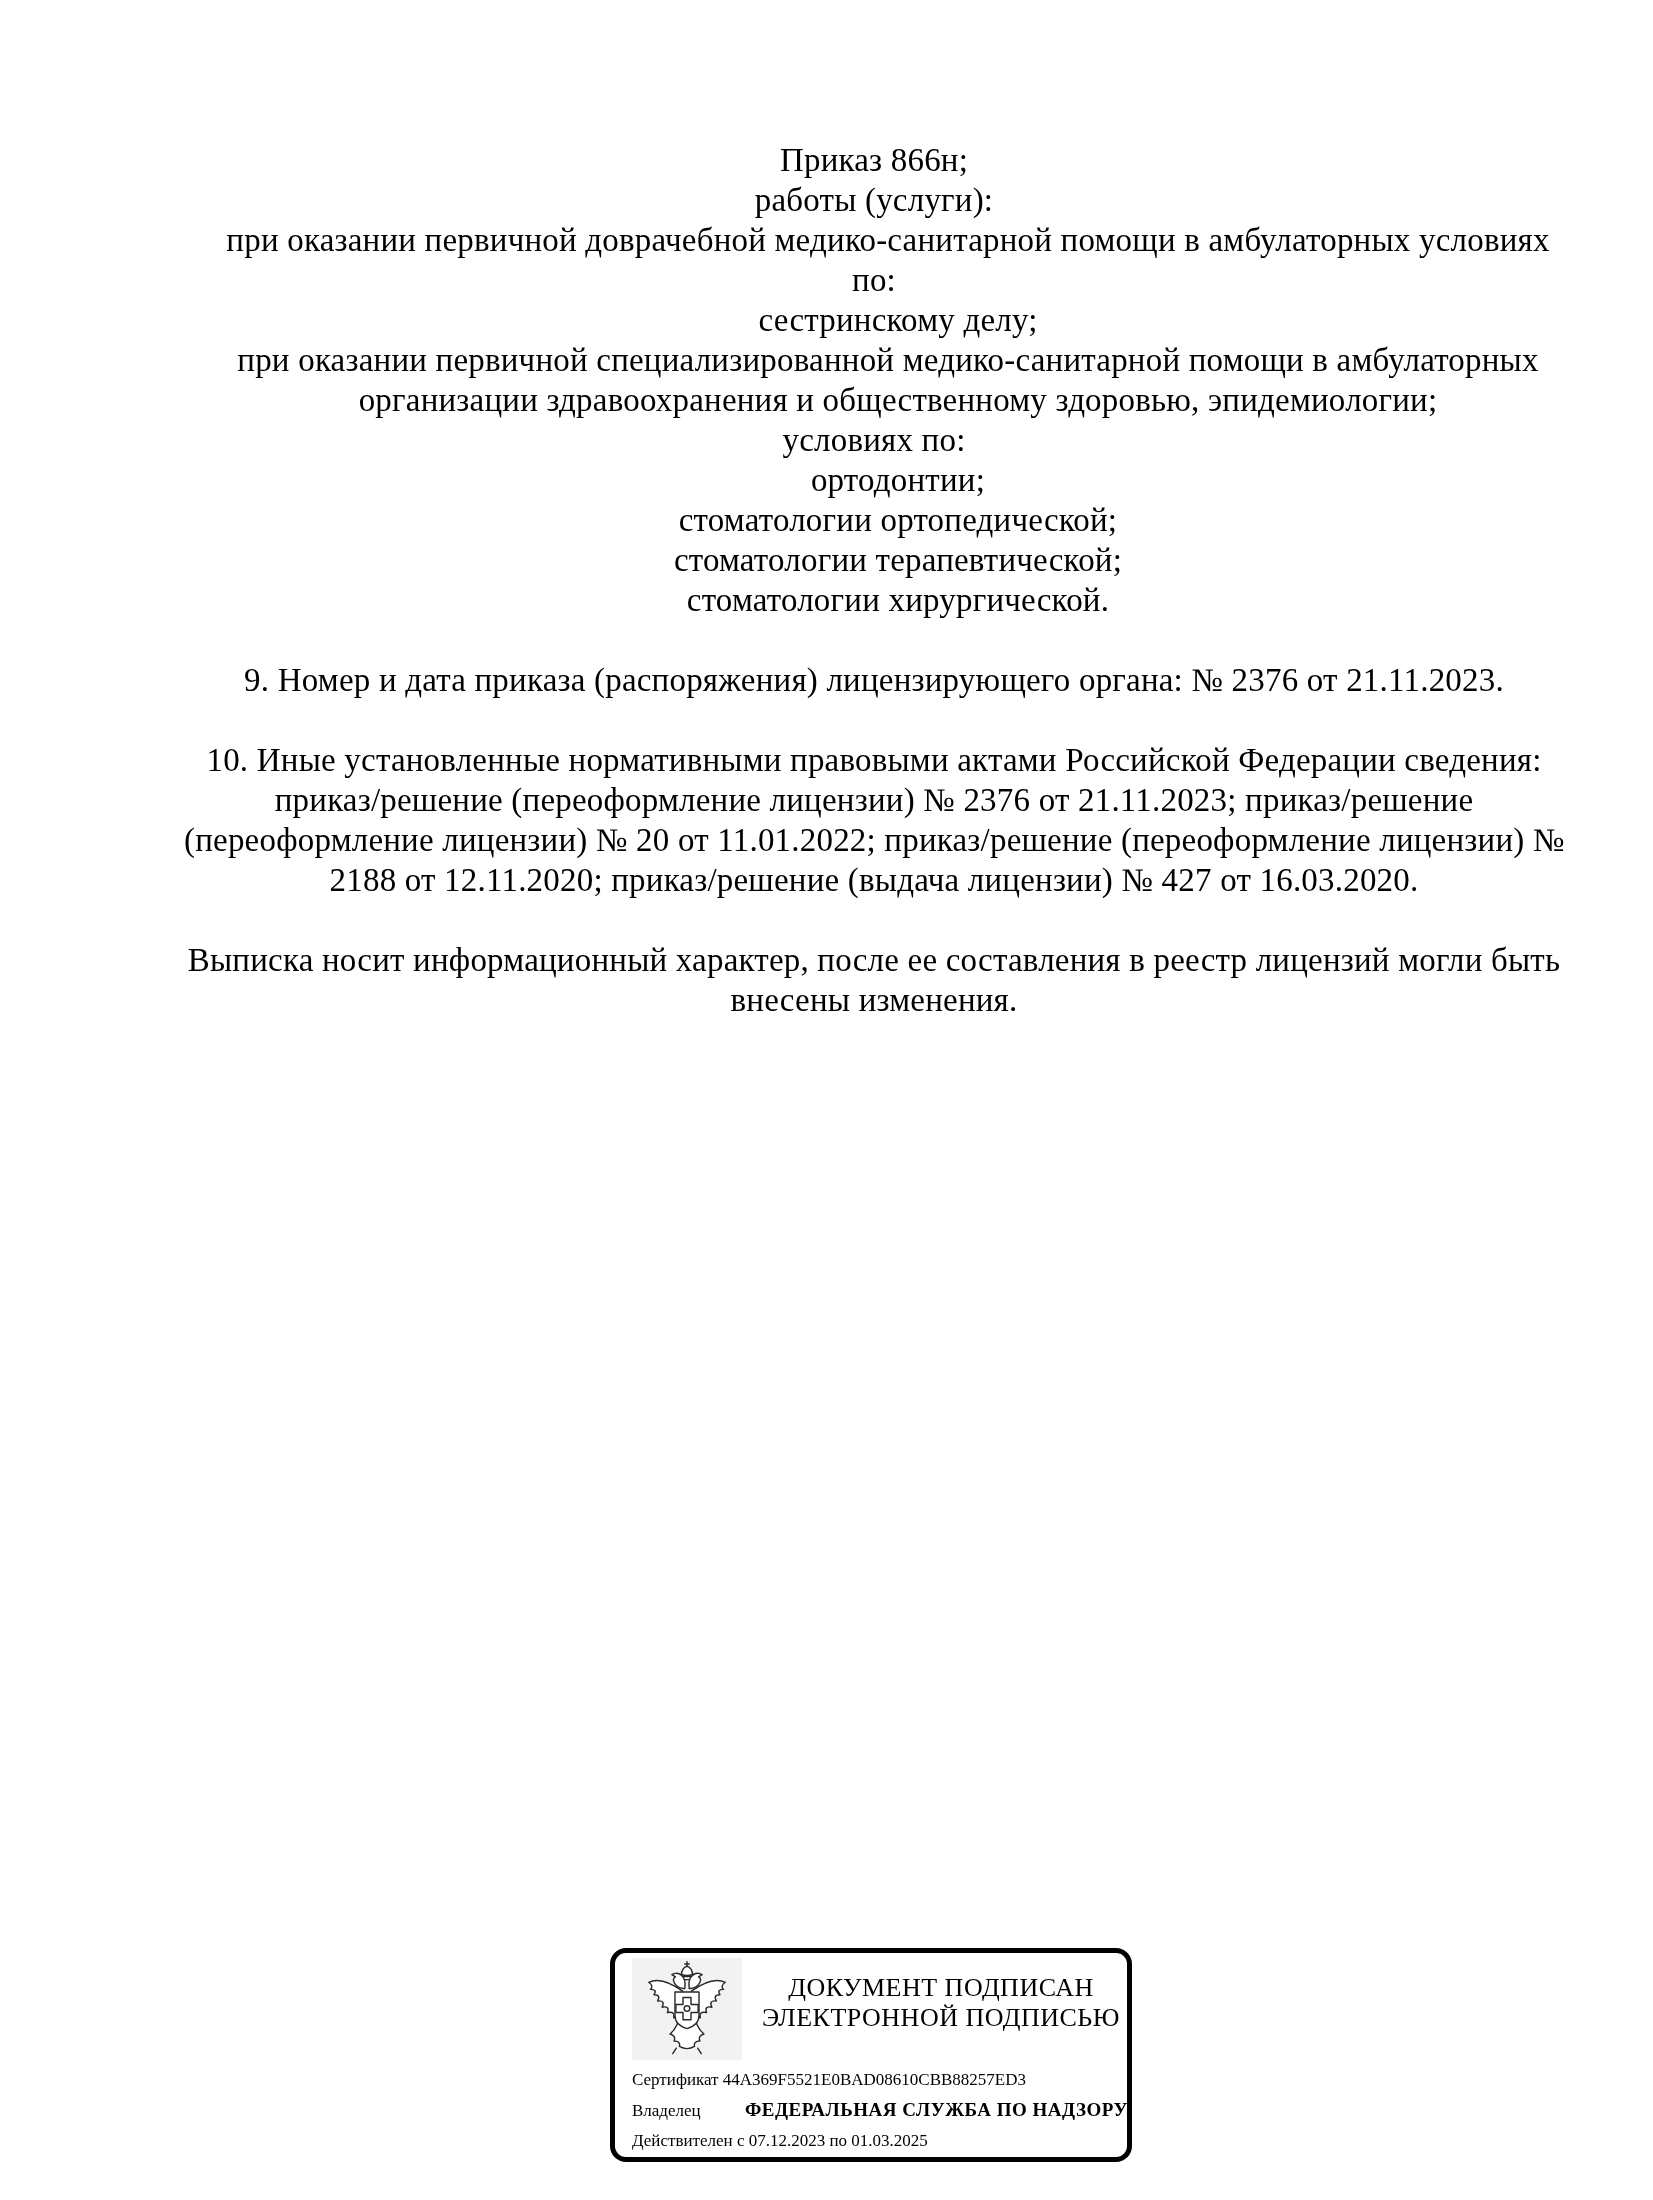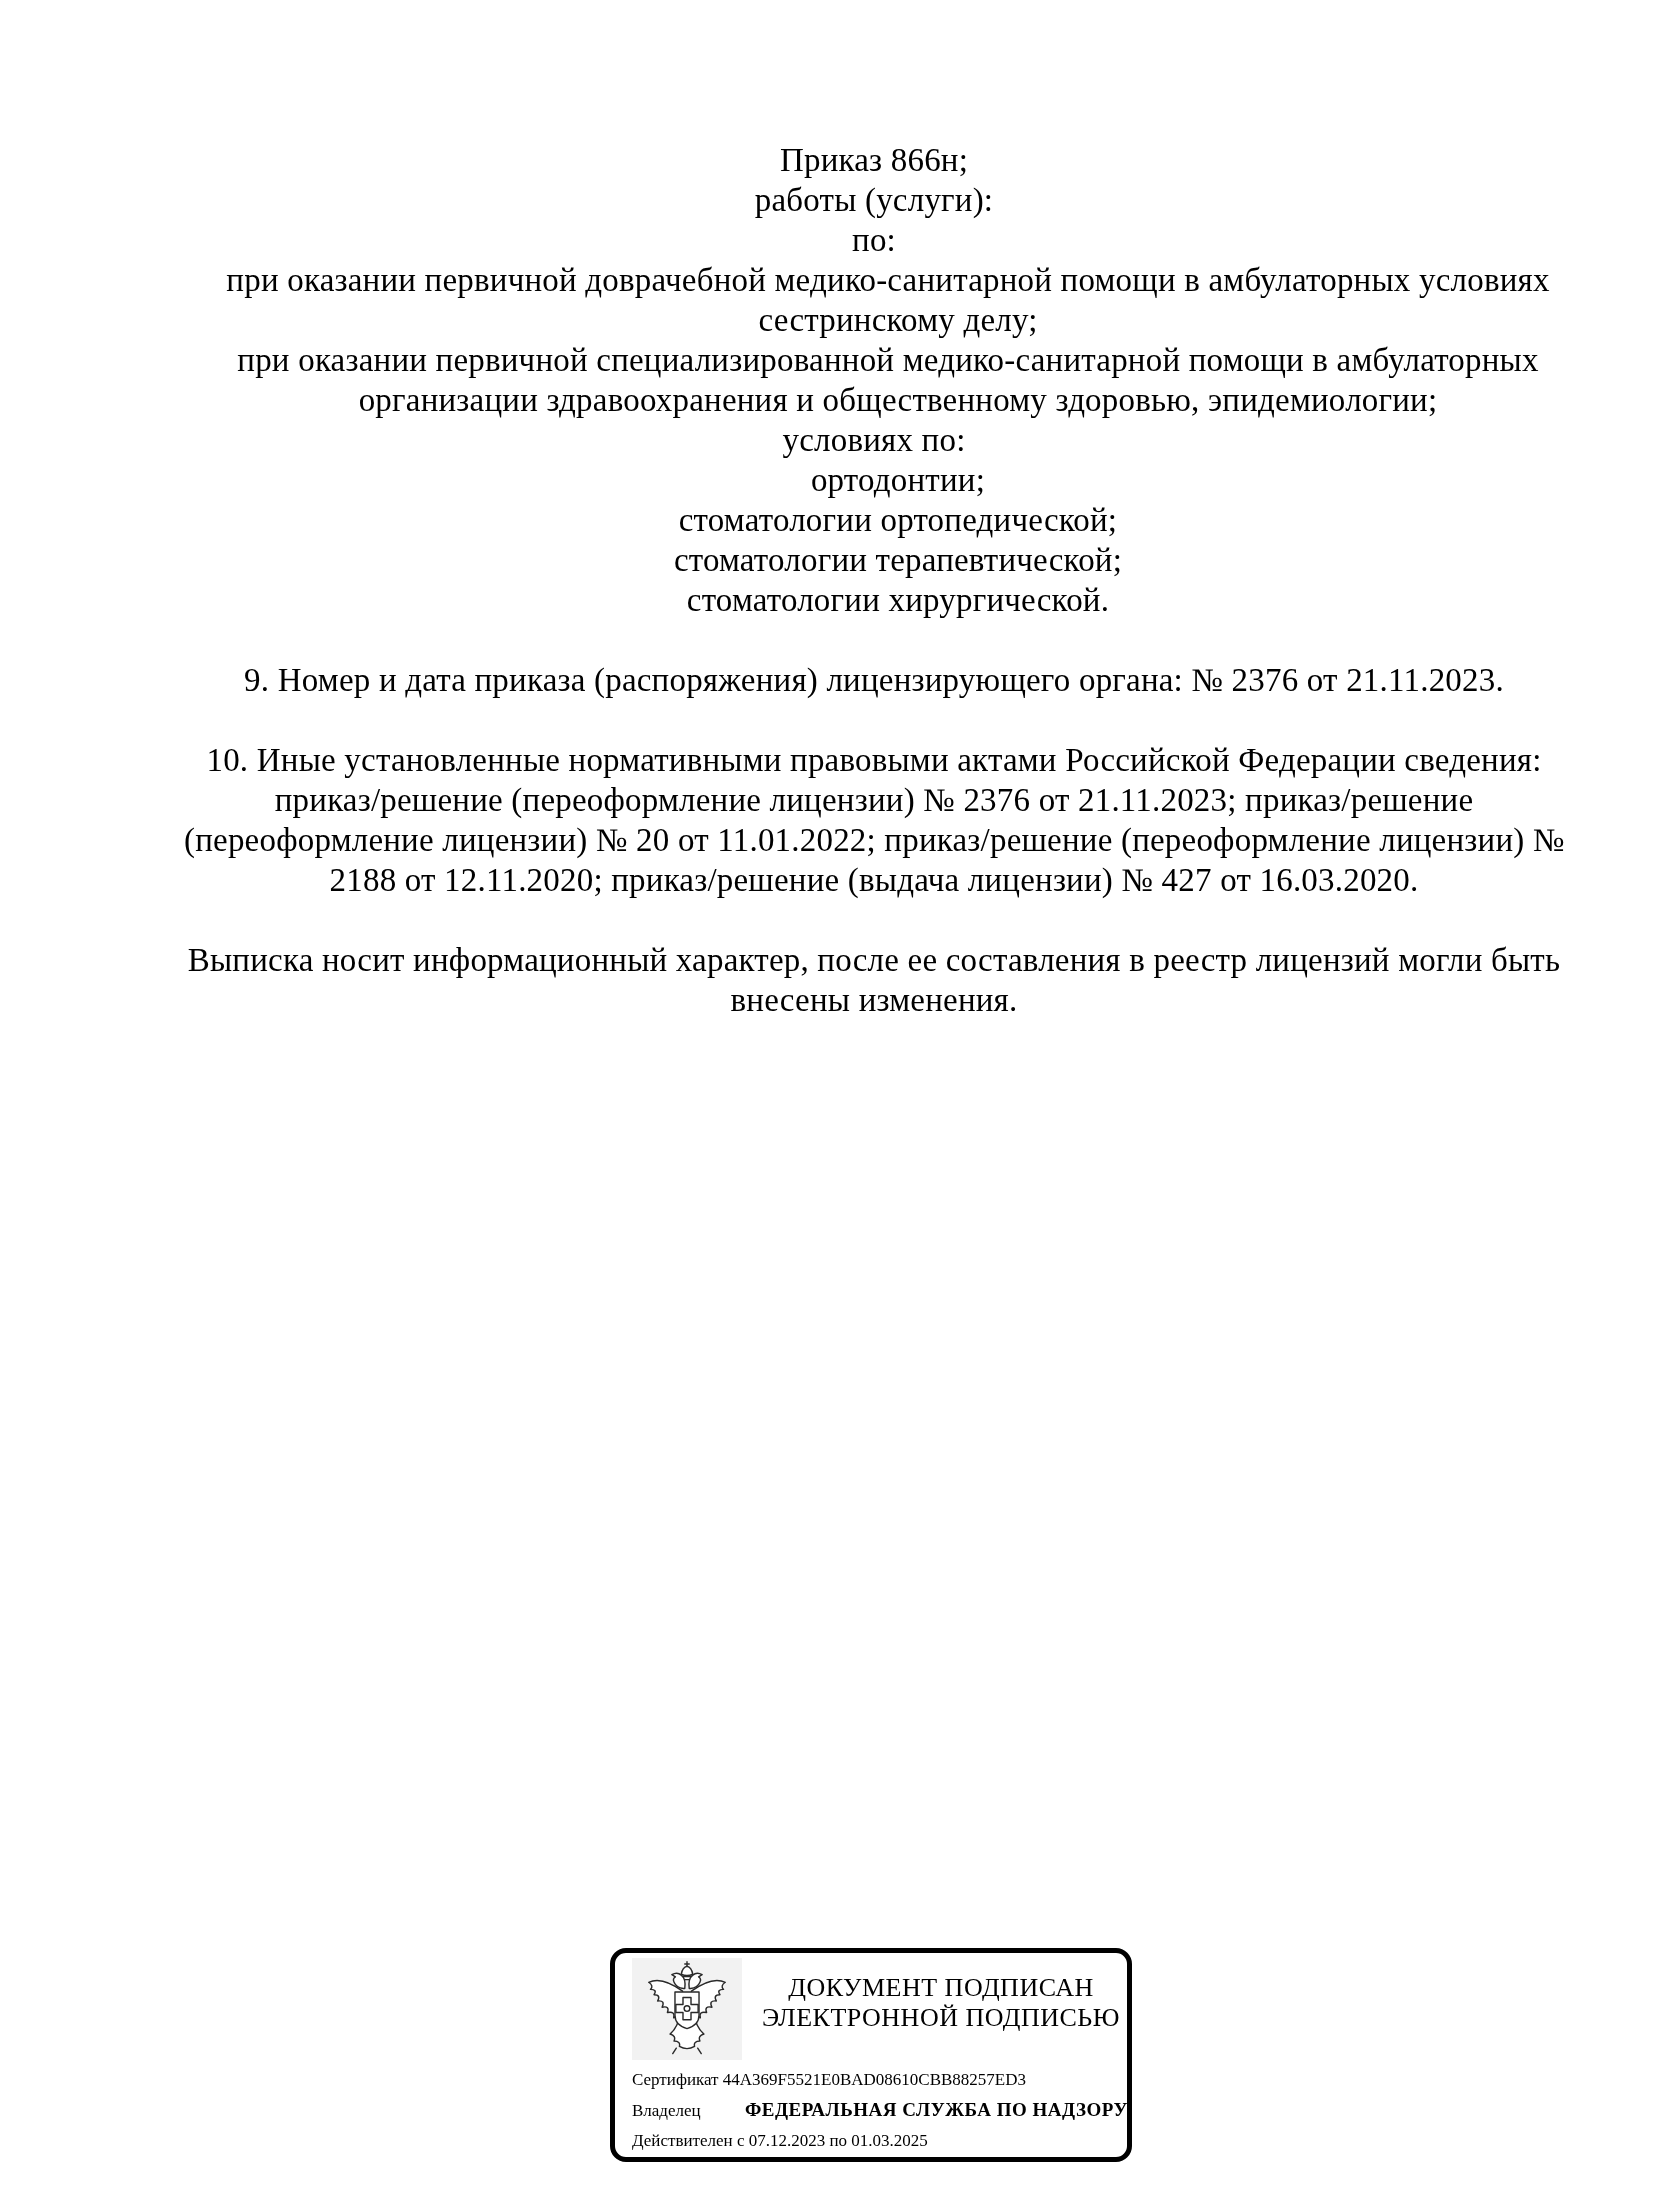--- a/index.html
+++ b/index.html
@@ -71,22 +71,22 @@
   }
 </style>
 </head>
 <body>
 
 <div class="doc-text">
 
   <div class="para">
     <div class="tline">Приказ 866н;</div>
     <div class="tline">работы (услуги):</div>
+    <div class="tline ind1">при оказании первичной доврачебной медико-санитарной помощи в амбулаторных условиях</div>
     <div class="tline">по:</div>
-    <div class="tline ind1">при оказании первичной доврачебной медико-санитарной помощи в амбулаторных условиях</div>
     <div class="tline ind2">сестринскому делу;</div>
     <div class="tline ind1">при оказании первичной специализированной медико-санитарной помощи в амбулаторных</div>
     <div class="tline ind2">организации здравоохранения и общественному здоровью, эпидемиологии;</div>
     <div class="tline">условиях по:</div>
     <div class="tline ind2">ортодонтии;</div>
     <div class="tline ind2">стоматологии ортопедической;</div>
     <div class="tline ind2">стоматологии терапевтической;</div>
     <div class="tline ind2">стоматологии хирургической.</div>
   </div>
 

